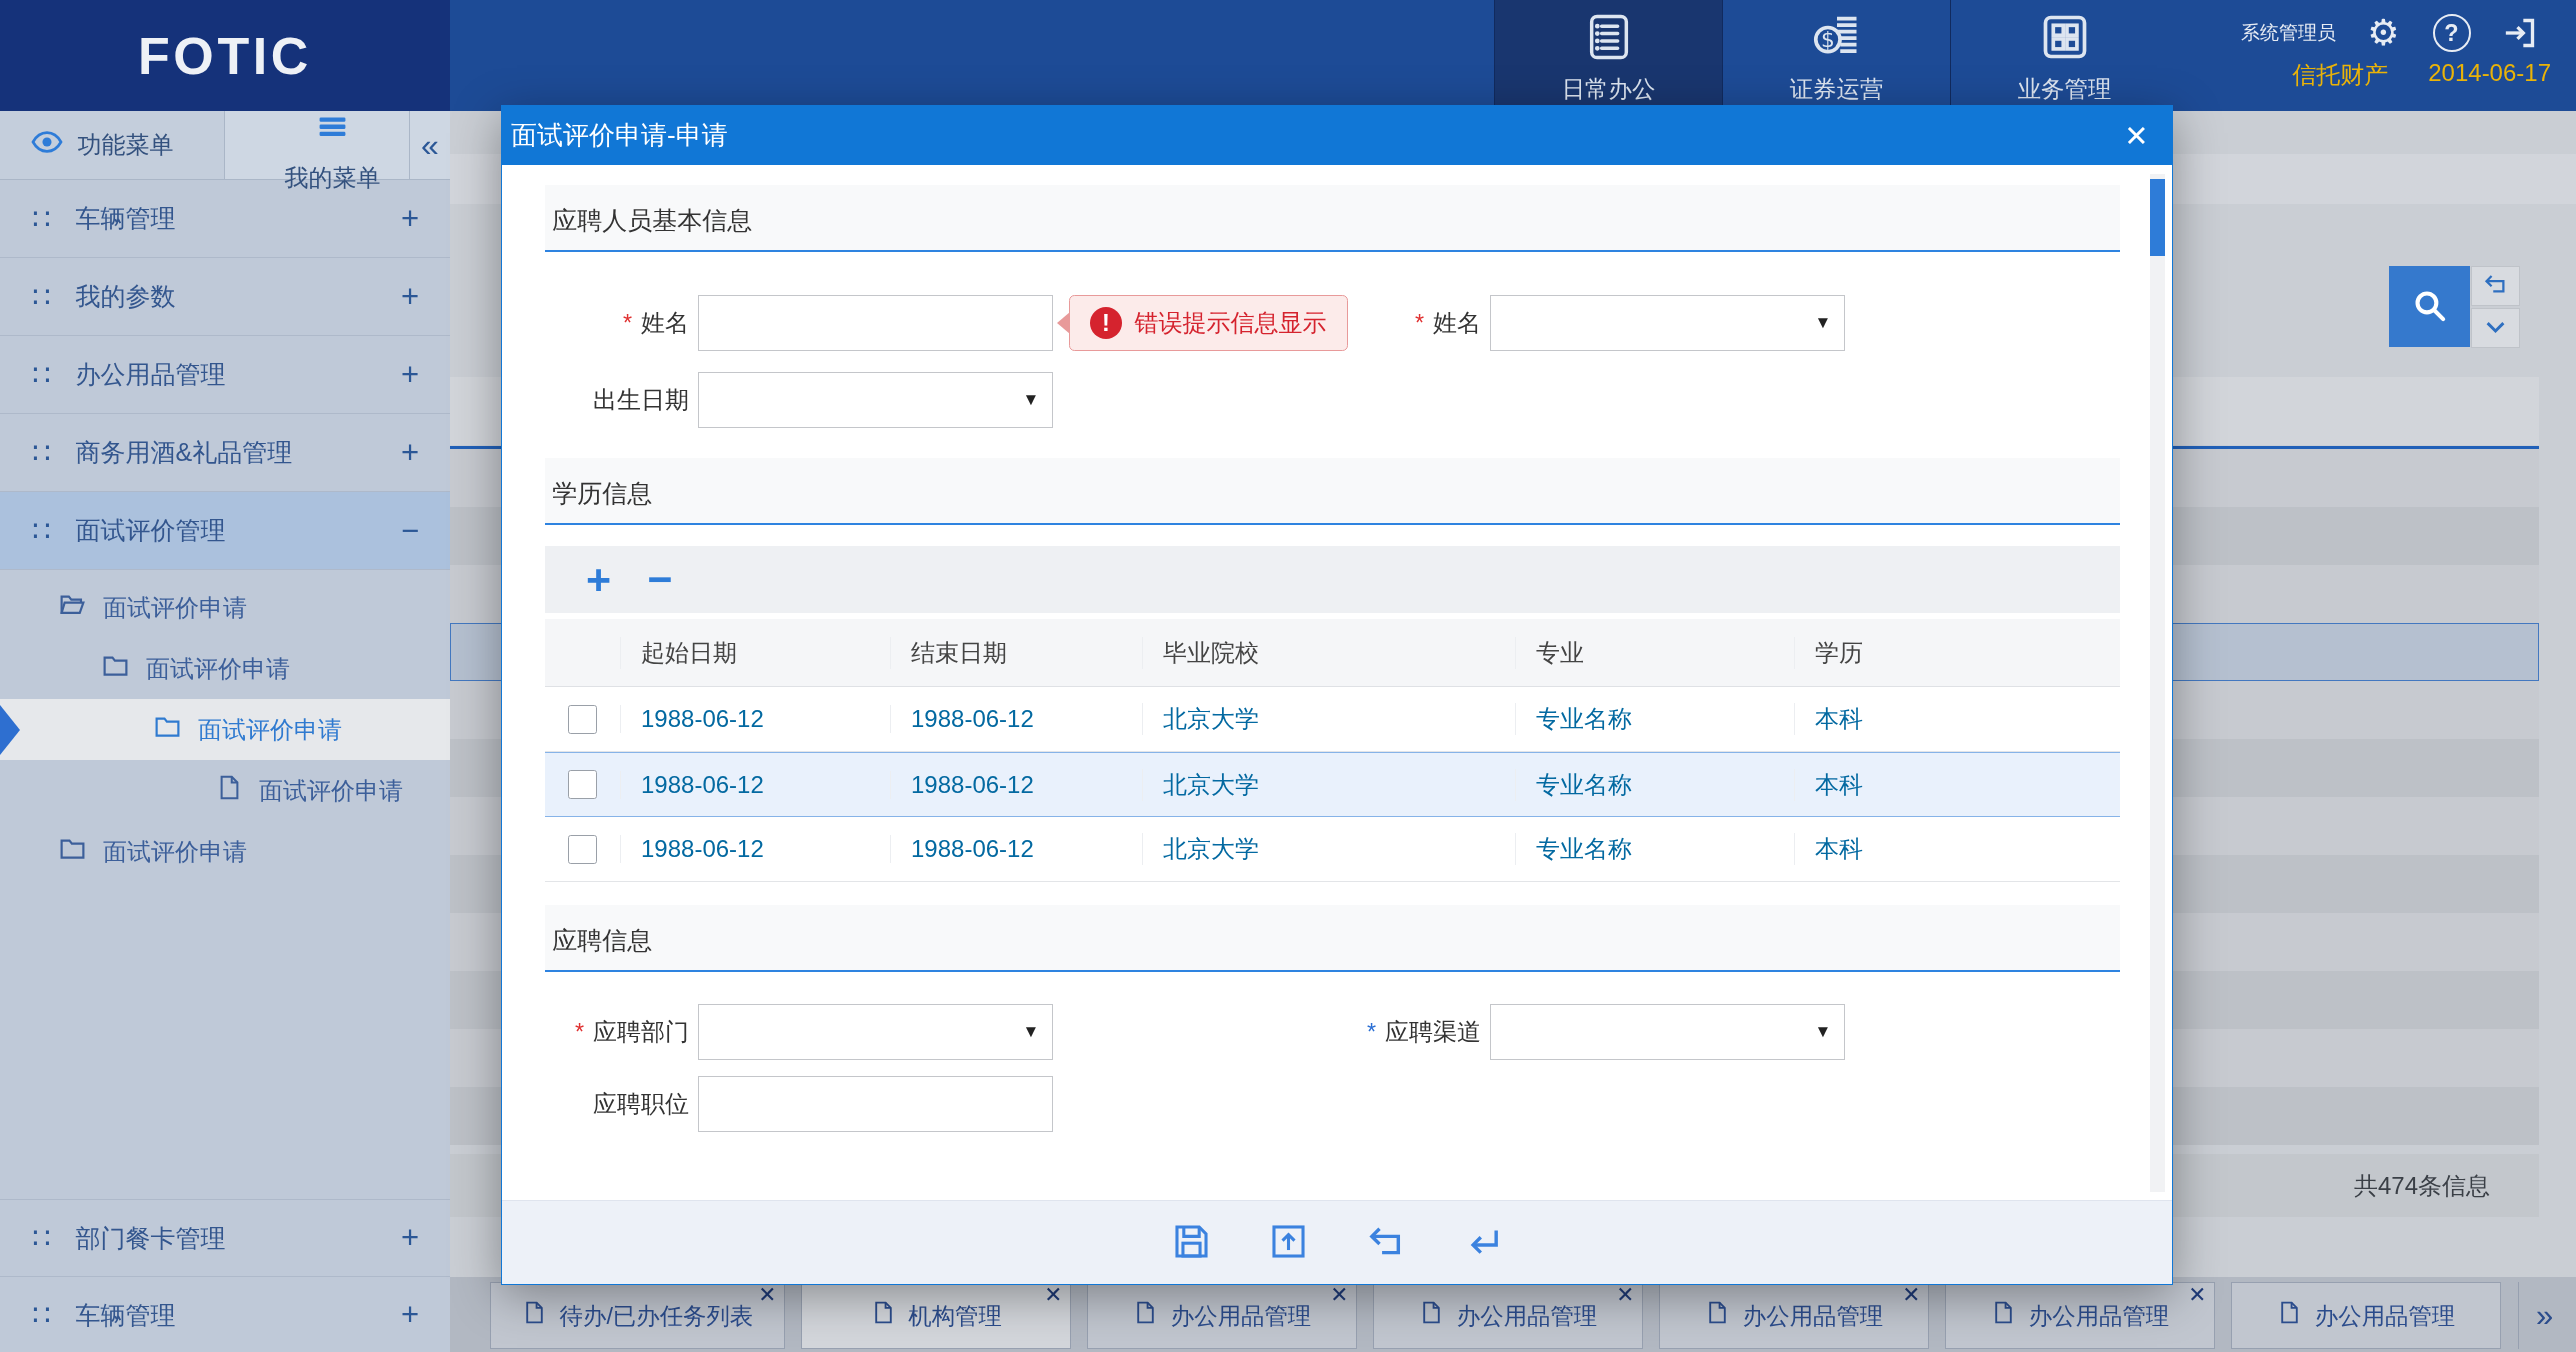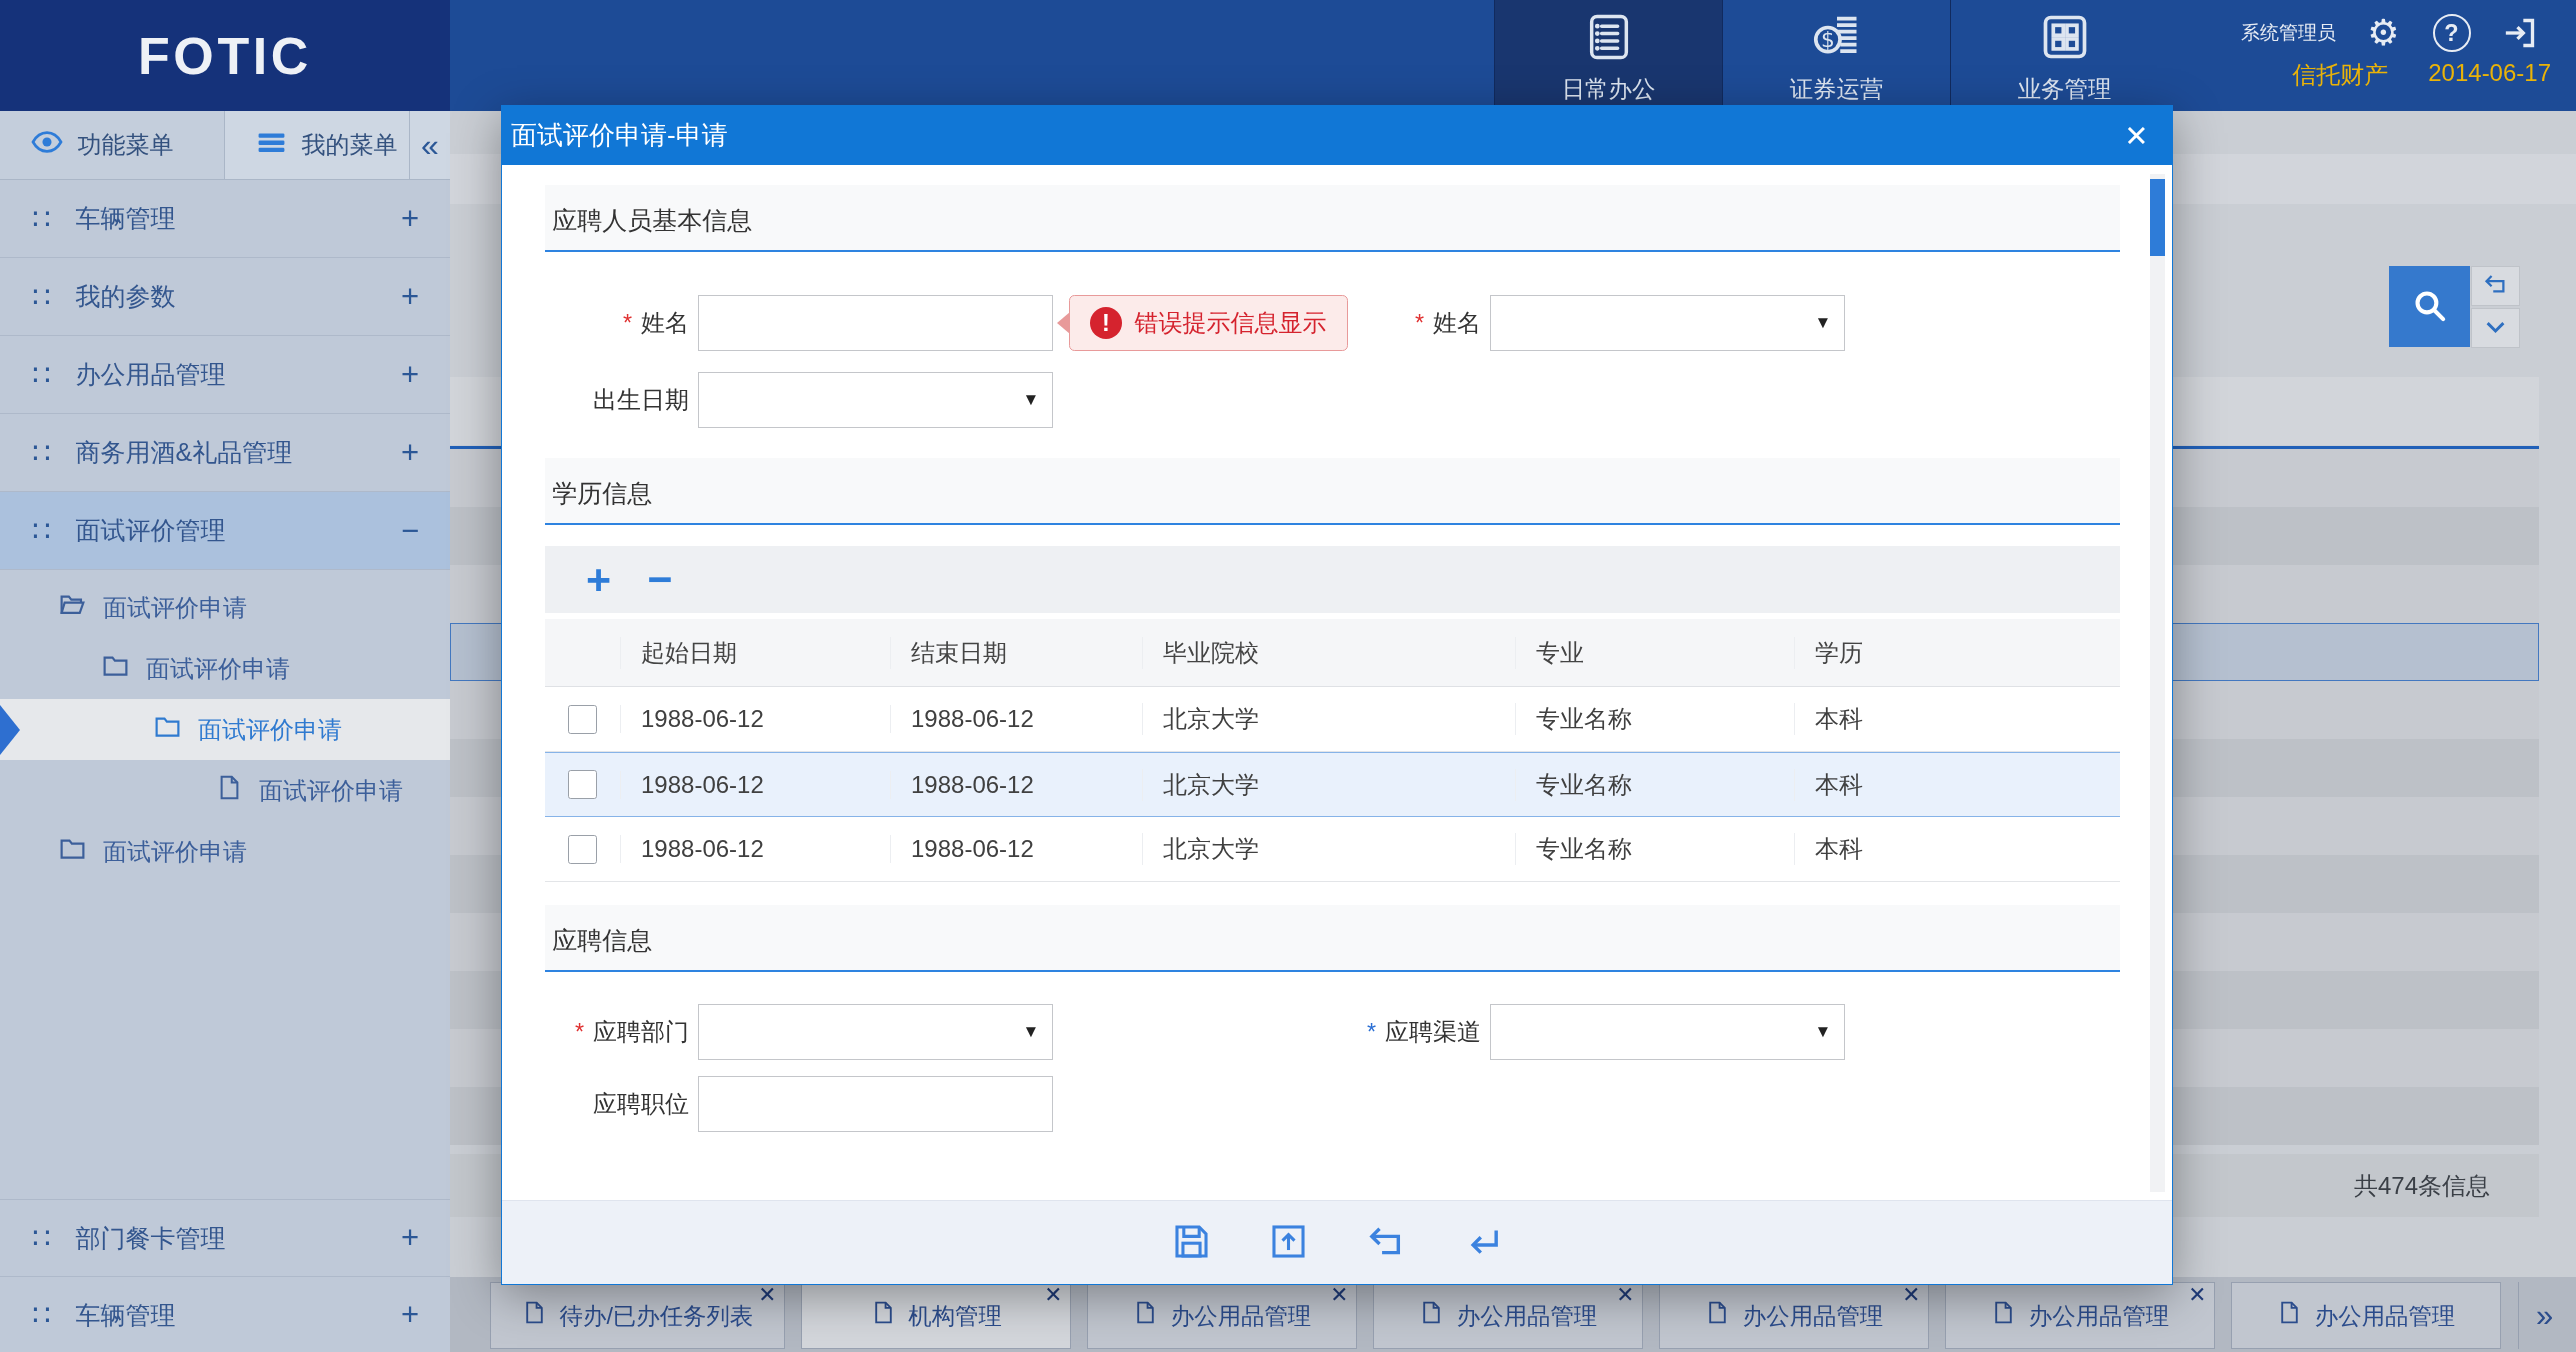--- a/index.html
+++ b/index.html
@@ -22,21 +22,21 @@
   .help-circ{width:34px;height:34px;border:2.7px solid #e7ecf4;border-radius:50%;display:flex;
     align-items:center;justify-content:center;font-size:23.4px;font-weight:bold;}
   .u-row2{position:absolute;right:25px;top:59px;display:flex;gap:40px;color:#eab308;font-size:24px;}
 
   
   .sidebar{position:absolute;left:0;top:111px;width:450px;height:1242px;background:#bfc9d8;z-index:2;}
   .side-tabs{display:flex;height:68px;background:#ced7e3;border-bottom:0.9px solid #aab6c7;}
   .side-tab{display:flex;align-items:center;gap:14.4px;padding-left:31px;font-size:24px;color:#33517e;
     box-sizing:border-box;cursor:pointer;}
   .side-tab.func{width:225px;background:#c4cedc;border-right:0.9px solid #aab6c7;}
-  .side-tab.mine{width:185px;border-right:0.9px solid #aab6c7;}
+  .side-tab.mine{width:185px;border-right:0.9px solid #aab6c7;flex-direction:column;}
   .side-collapse{flex:1;display:flex;align-items:center;justify-content:center;color:#2b5796;
     font-size:32px;cursor:pointer;}
   .side-item{height:77px;display:flex;align-items:center;border-bottom:0.9px solid #aeb9ca;
     color:#33568e;font-size:25px;position:relative;cursor:pointer;}
   .side-item .grip{margin:0 25px 0 32px;font-size:29px;color:#2b5796;}
   .side-item .expander{position:absolute;right:31px;font-size:31px;color:#2b5796;}
   .side-item.selected{background:#abc1dd;}
   .tree{padding-top:7.2px;}
   .tree-item{height:61px;display:flex;align-items:center;gap:16px;font-size:24px;color:#3c5f9a;
     position:relative;cursor:pointer;}
@@ -105,21 +105,21 @@
     border-top:11.7px solid transparent;border-bottom:11.7px solid transparent;border-right:13.5px solid #e89a9a;}
   .err-icon{width:32px;height:32px;border-radius:50%;background:#d5232e;color:#fff;display:flex;
     align-items:center;justify-content:center;font-size:23.4px;font-weight:bold;flex:0 0 auto;}
   .grid-toolbar{position:absolute;left:43px;right:52px;top:381px;height:67px;background:#eef0f3;
     display:flex;align-items:center;gap:36px;padding-left:41px;box-sizing:border-box;}
   .gt-btn{color:#2e7cd8;font-size:43px;font-weight:bold;line-height:1;cursor:pointer;}
   .table{position:absolute;left:43px;right:52px;top:454px;}
   .thead{display:flex;height:67px;background:#f5f6f8;border-bottom:0.9px solid #dfe1e5;
     align-items:center;font-size:24px;color:#444;}
   .trow{display:flex;height:65px;border-bottom:0.9px solid #e3e5e8;align-items:center;font-size:24px;
-    color:#404040;background:#fff;box-sizing:border-box;cursor:pointer;}
+    color:#0369a1;background:#fff;box-sizing:border-box;cursor:pointer;}
   .trow.sel{background:#e9f1fc;border-top:1.8px solid #86b3e8;border-bottom:1.8px solid #86b3e8;}
   .c0{width:75px;display:flex;justify-content:center;}
   .c1{width:270px;}.c2{width:252px;}.c3{width:373px;}.c4{width:279px;}.c5{flex:1;}
   .c1,.c2,.c3,.c4,.c5{padding-left:20px;box-sizing:border-box;border-left:0.9px solid #eceef1;}
   .cb{width:27px;height:27px;border:1.8px solid #9aa0a8;border-radius:2.7px;background:#fff;cursor:pointer;}
   .scrollbar{position:absolute;right:7.2px;top:9px;bottom:9px;width:14.4px;background:#f1f2f4;}
   .thumb{position:absolute;left:0;top:5.4px;width:14.4px;height:77px;background:#2e7cd8;cursor:grab;}
   .m-footer{position:absolute;left:0;right:0;bottom:0;height:83px;background:#edf1f8;
     border-top:0.9px solid #dfe4ee;display:flex;align-items:center;justify-content:center;gap:54px;}
   .f-btn{width:43px;height:43px;display:flex;align-items:center;justify-content:center;cursor:pointer;}

